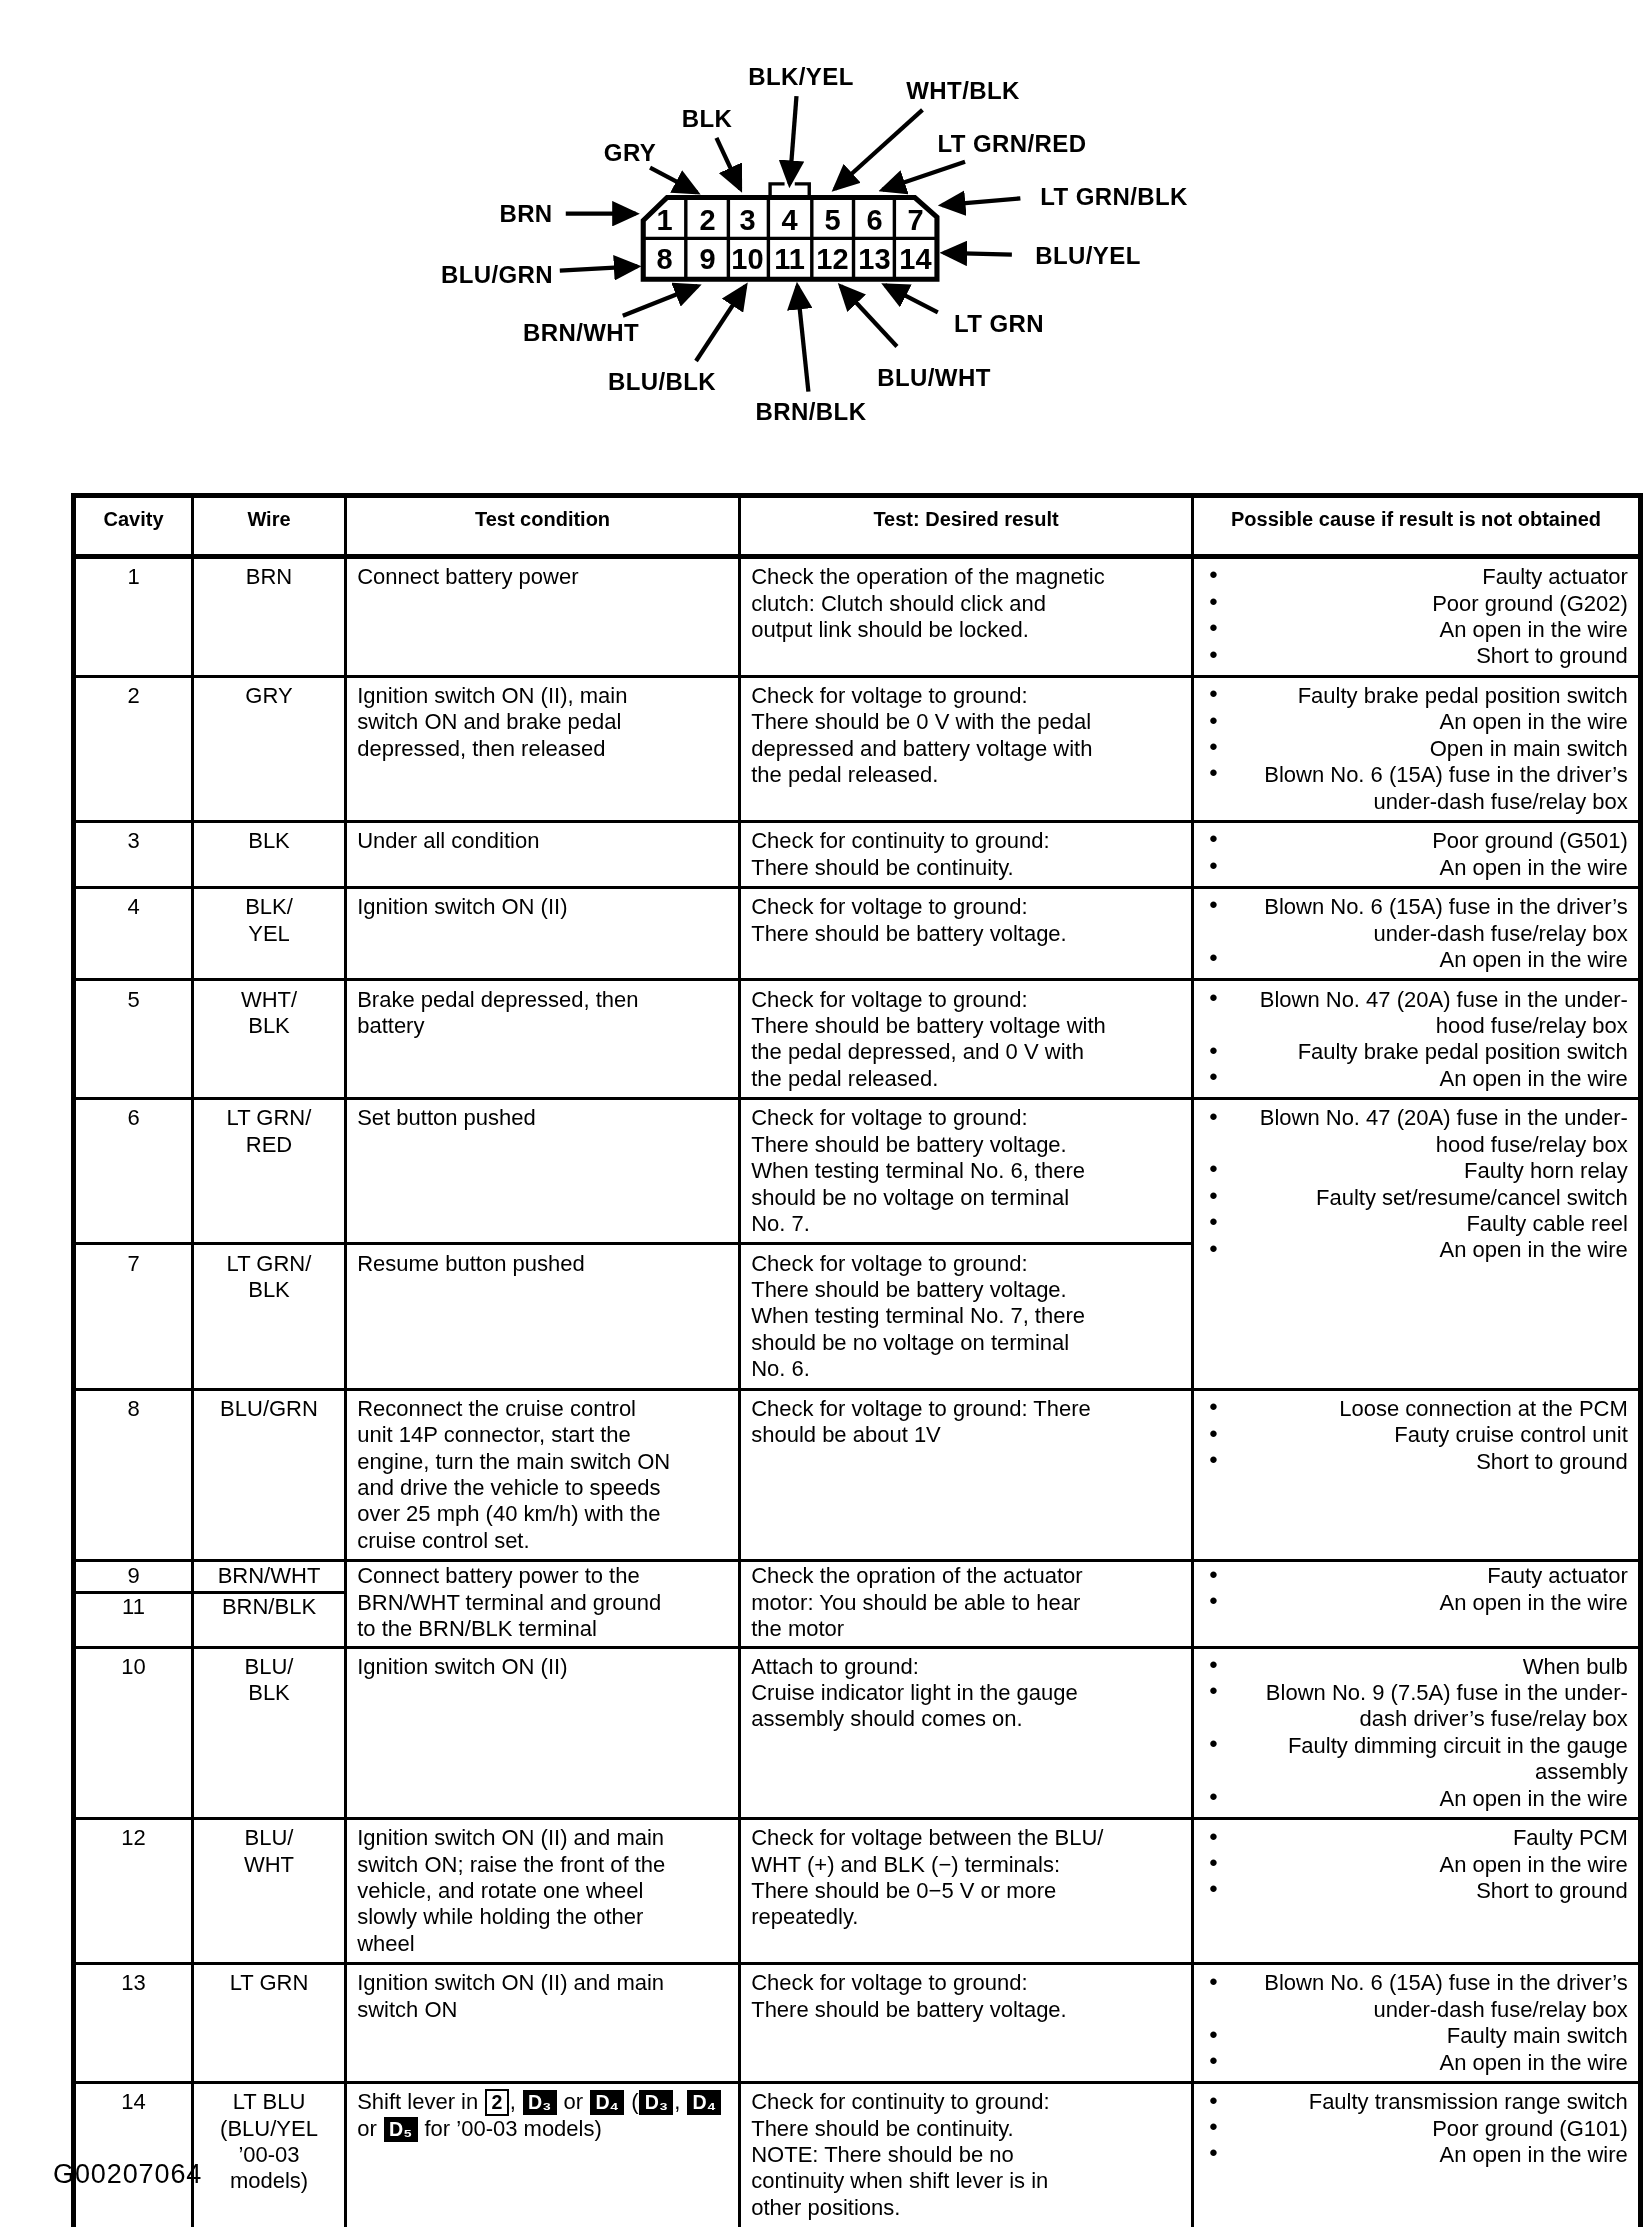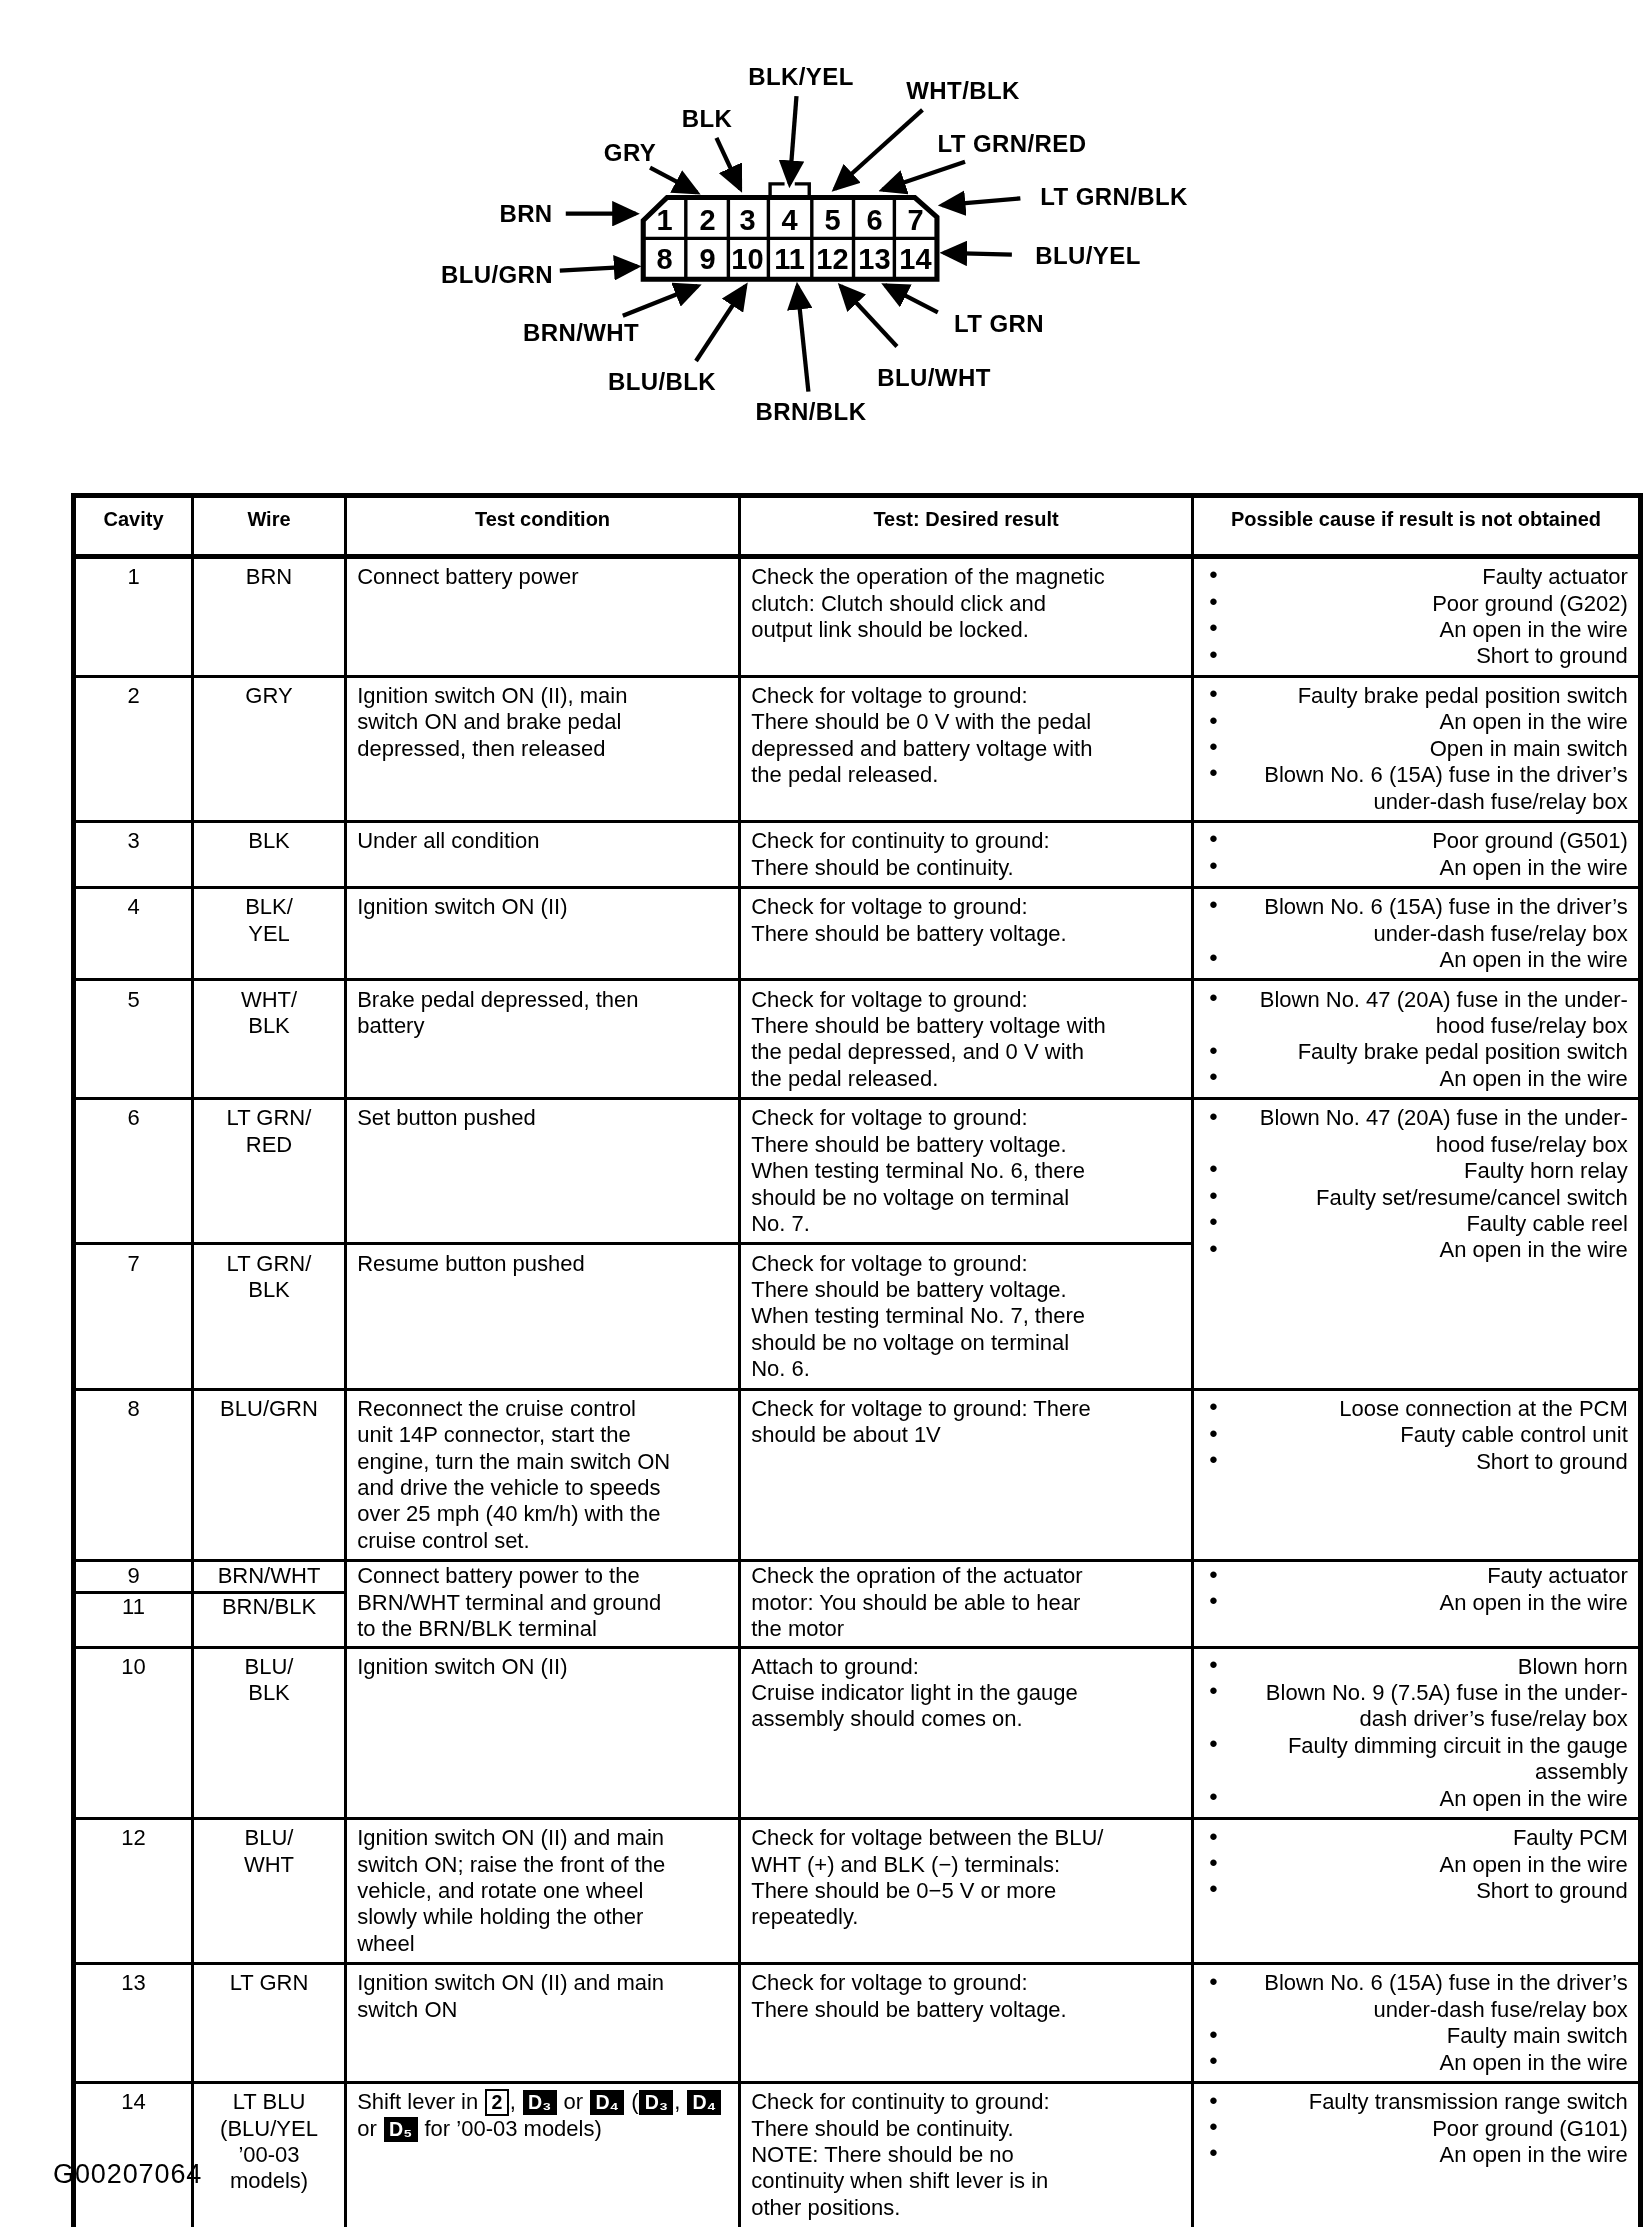--- a/index.html
+++ b/index.html
@@ -259,21 +259,21 @@
 unit 14P connector, start the
 engine, turn the main switch ON
 and drive the vehicle to speeds
 over 25 mph (40 km/h) with the
 cruise control set.</td>
         <td class="c-result">Check for voltage to ground: There
 should be about 1V</td>
         <td class="c-causes">
             <ul class="causes">
           <li>Loose connection at the PCM</li>
-          <li>Fauty cable control unit</li>
+          <li>Fauty cruise control unit</li>
           <li>Short to ground</li>
         </ul>
           </td>
       </tr>
       <tr style="height:29px" class="tight">
         <td class="c-cavity">9</td>
         <td class="c-wire">BRN/WHT</td>
         <td class="c-cond" rowspan="2">Connect battery power to the
 BRN/WHT terminal and ground
 to the BRN/BLK terminal</td>
@@ -294,21 +294,21 @@
       <tr style="height:153px">
         <td class="c-cavity">10</td>
         <td class="c-wire">BLU/
 BLK</td>
         <td class="c-cond">Ignition switch ON (II)</td>
         <td class="c-result">Attach to ground:
 Cruise indicator light in the gauge
 assembly should comes on.</td>
         <td class="c-causes">
             <ul class="causes">
-          <li>Blown horn</li>
+          <li>When bulb</li>
           <li>Blown No. 9 (7.5A) fuse in the under-dash driver’s fuse/relay box</li>
           <li>Faulty dimming circuit in the gauge assembly</li>
           <li>An open in the wire</li>
         </ul>
           </td>
       </tr>
       <tr style="height:132px">
         <td class="c-cavity">12</td>
         <td class="c-wire">BLU/
 WHT</td>

